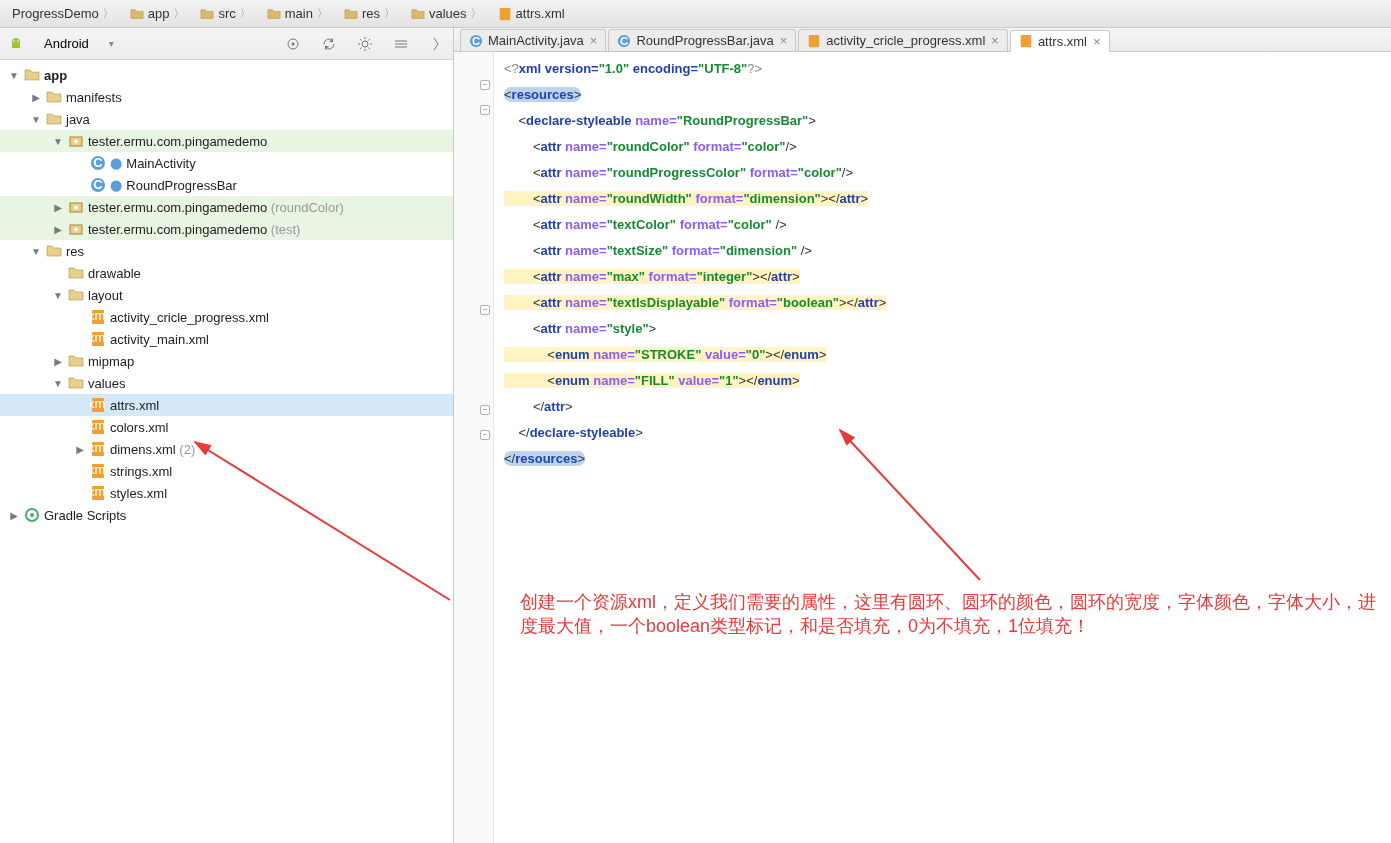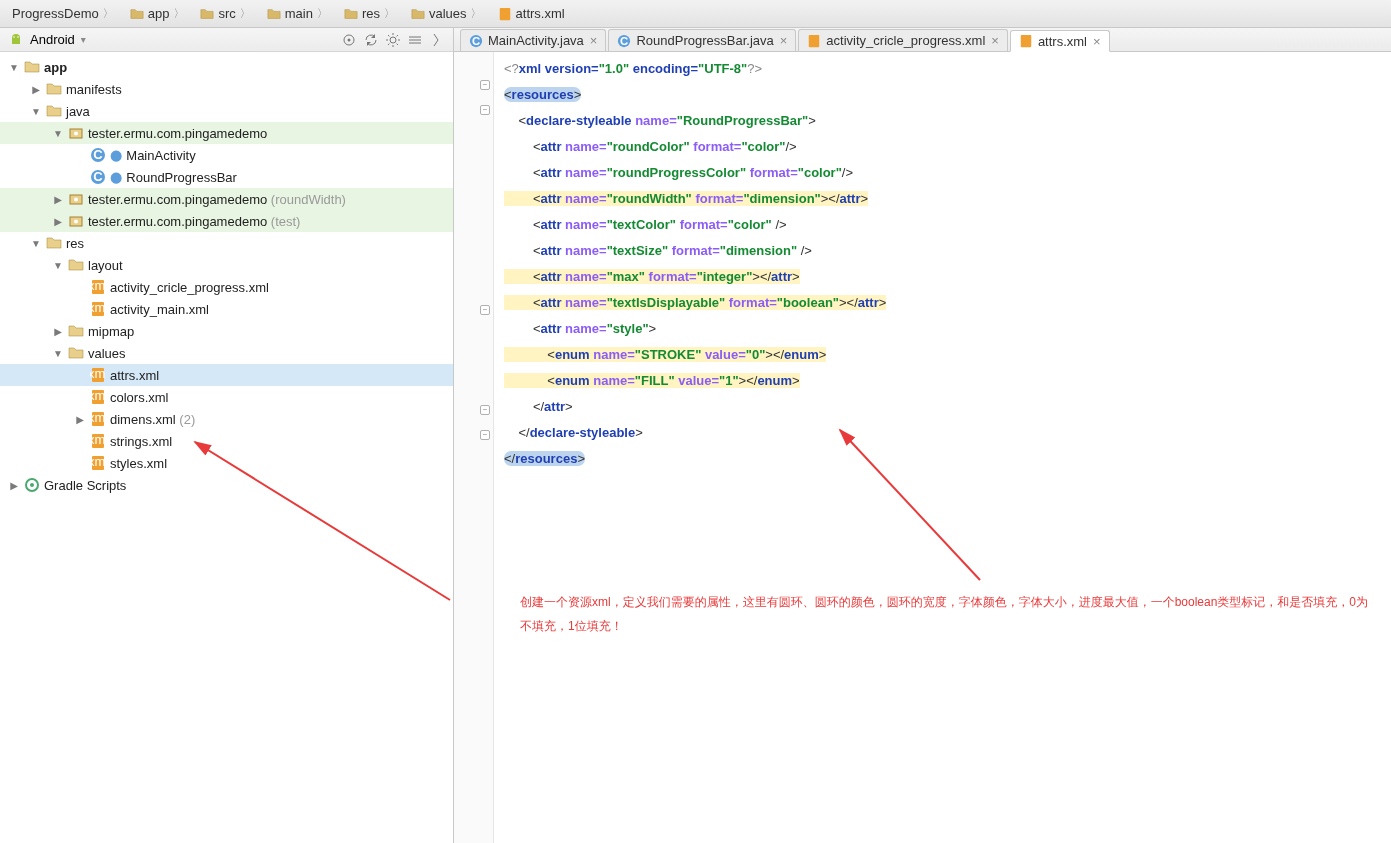--- a/index.html
+++ b/index.html
@@ -9,22 +9,22 @@
   .breadcrumb { height: 28px; background: linear-gradient(#f2f2f2,#e3e3e3); border-bottom: 1px solid #c8c8c8;
     display: flex; align-items: center; padding: 12px 6px; font-size: 13px; color: #333; }
   .bc-item { display: flex; align-items: center; padding: 0 6px; }
   .bc-item .chevron { color: #888; padding: 0 4px; font-size: 11px; }
   .bc-icon { width: 14px; height: 14px; margin-right: 4px; }
 
   .workspace { display: flex; height: calc(100% - 28px); }
 
   
   .project-panel { width: 454px; border-right: 1px solid #c8c8c8; background: #fff; display:flex; flex-direction:column; }
-  .panel-head { height: 24px; background: linear-gradient(#f5f5f5,#ececec); border-bottom: 1px solid #d5d5d5;
-    display: flex; align-items: center; padding: 0 8px; gap:6px; }
+  .panel-head { height: 32px; background: linear-gradient(#f5f5f5,#ececec); border-bottom: 1px solid #d5d5d5;
+    display: flex; align-items: center; padding: 0 8px; gap:20px; }
   .panel-head .spacer { flex:1; }
   .panel-head .hicon { width:16px; height:16px; color:#777; cursor:pointer; }
   .android-icon { width:16px; height:16px; }
   .tree { flex:1; overflow:auto; padding: 4px 0; }
   .tree-row { display:flex; align-items:center; height:22px; white-space:nowrap; cursor:default; }
   .tree-row.selected { background:#d5e8f7; }
   .tree-row.hover-green { background:#e9f5e3; }
   .expander { width:12px; text-align:center; color:#7a7a7a; font-size:10px; user-select:none; cursor:pointer; }
   .ticon { width:16px; height:16px; margin: 0 4px; flex-shrink:0; }
   .tree-label { color:#222; }
@@ -50,21 +50,21 @@
     color:#333; flex:1; position:relative; }
 
   .kw  { color:#1f3fb3; font-weight:bold;text-align:center; }  
   .attr{ color:#8b5cf6; font-weight:bold; }
   .val { color:#148a33; font-weight:bold; }
   .punct{ color:#333; }
   .xmlq{ color:#888; }
   .sel  { background:#bcd4ee;border-radius:7px; }
   .hl   { background:#fff4c2; }
 
-  .annotation-text { position:absolute; color:#e83a3a; font-size:12px; line-height:24px; left:520px; top:590px; width:860px; }
+  .annotation-text { position:absolute; color:#e83a3a; font-size:18px; line-height:24px; left:520px; top:590px; width:860px; }
   svg.annot { position:absolute; top:0; left:0; pointer-events:none; }
 
   
   .svg-folder { fill:#d8b96a; stroke:#a58232; stroke-width:0.5; }
   .svg-folder-open { fill:#e8cf8b; stroke:#a58232; stroke-width:0.5; }
   .svg-xml { fill:#f0a030; }
 </style>
 </head>
 <body>
 
@@ -194,36 +194,43 @@
           </svg>
           <span style="color:#5c9edc;margin-right:4px;font-size:11px">⬤</span>
           <span class="tree-label">RoundProgressBar</span>
         </div>
         <div class="tree-row hover-green" style="padding-left: 52px;">
           <span class="expander">▶</span>
           <svg class="ticon" viewBox="0 0 16 16">
             <rect x="2" y="4" width="12" height="9" fill="#e8cf8b" stroke="#a58232"></rect>
             <circle cx="8" cy="8.5" r="2" fill="#fff"></circle>
           </svg>
-          <span class="tree-label">tester.ermu.com.pingamedemo <span class="muted">(roundWidth)</span></span>
+          <span class="tree-label">tester.ermu.com.pingamedemo <span class="muted">(roundColor)</span></span>
         </div>
         <div class="tree-row hover-green" style="padding-left: 52px;">
           <span class="expander">▶</span>
           <svg class="ticon" viewBox="0 0 16 16">
             <rect x="2" y="4" width="12" height="9" fill="#e8cf8b" stroke="#a58232"></rect>
             <circle cx="8" cy="8.5" r="2" fill="#fff"></circle>
           </svg>
           <span class="tree-label">tester.ermu.com.pingamedemo <span class="muted">(test)</span></span>
         </div>
         <div class="tree-row" style="padding-left: 30px;">
           <span class="expander">▼</span>
           <svg class="ticon" viewBox="0 0 16 16">
             <path class="svg-folder-open" d="M1 3h5l2 2h7v8H1z"></path>
           </svg>
           <span class="tree-label">res</span>
+        </div>
+        <div class="tree-row" style="padding-left: 52px;">
+          <span class="expander"> </span>
+          <svg class="ticon" viewBox="0 0 16 16">
+            <path class="svg-folder-open" d="M1 3h5l2 2h7v8H1z"></path>
+          </svg>
+          <span class="tree-label">drawable</span>
         </div>
         <div class="tree-row" style="padding-left: 52px;">
           <span class="expander">▼</span>
           <svg class="ticon" viewBox="0 0 16 16">
             <path class="svg-folder-open" d="M1 3h5l2 2h7v8H1z"></path>
           </svg>
           <span class="tree-label">layout</span>
         </div>
         <div class="tree-row" style="padding-left: 74px;">
           <span class="expander"> </span>

